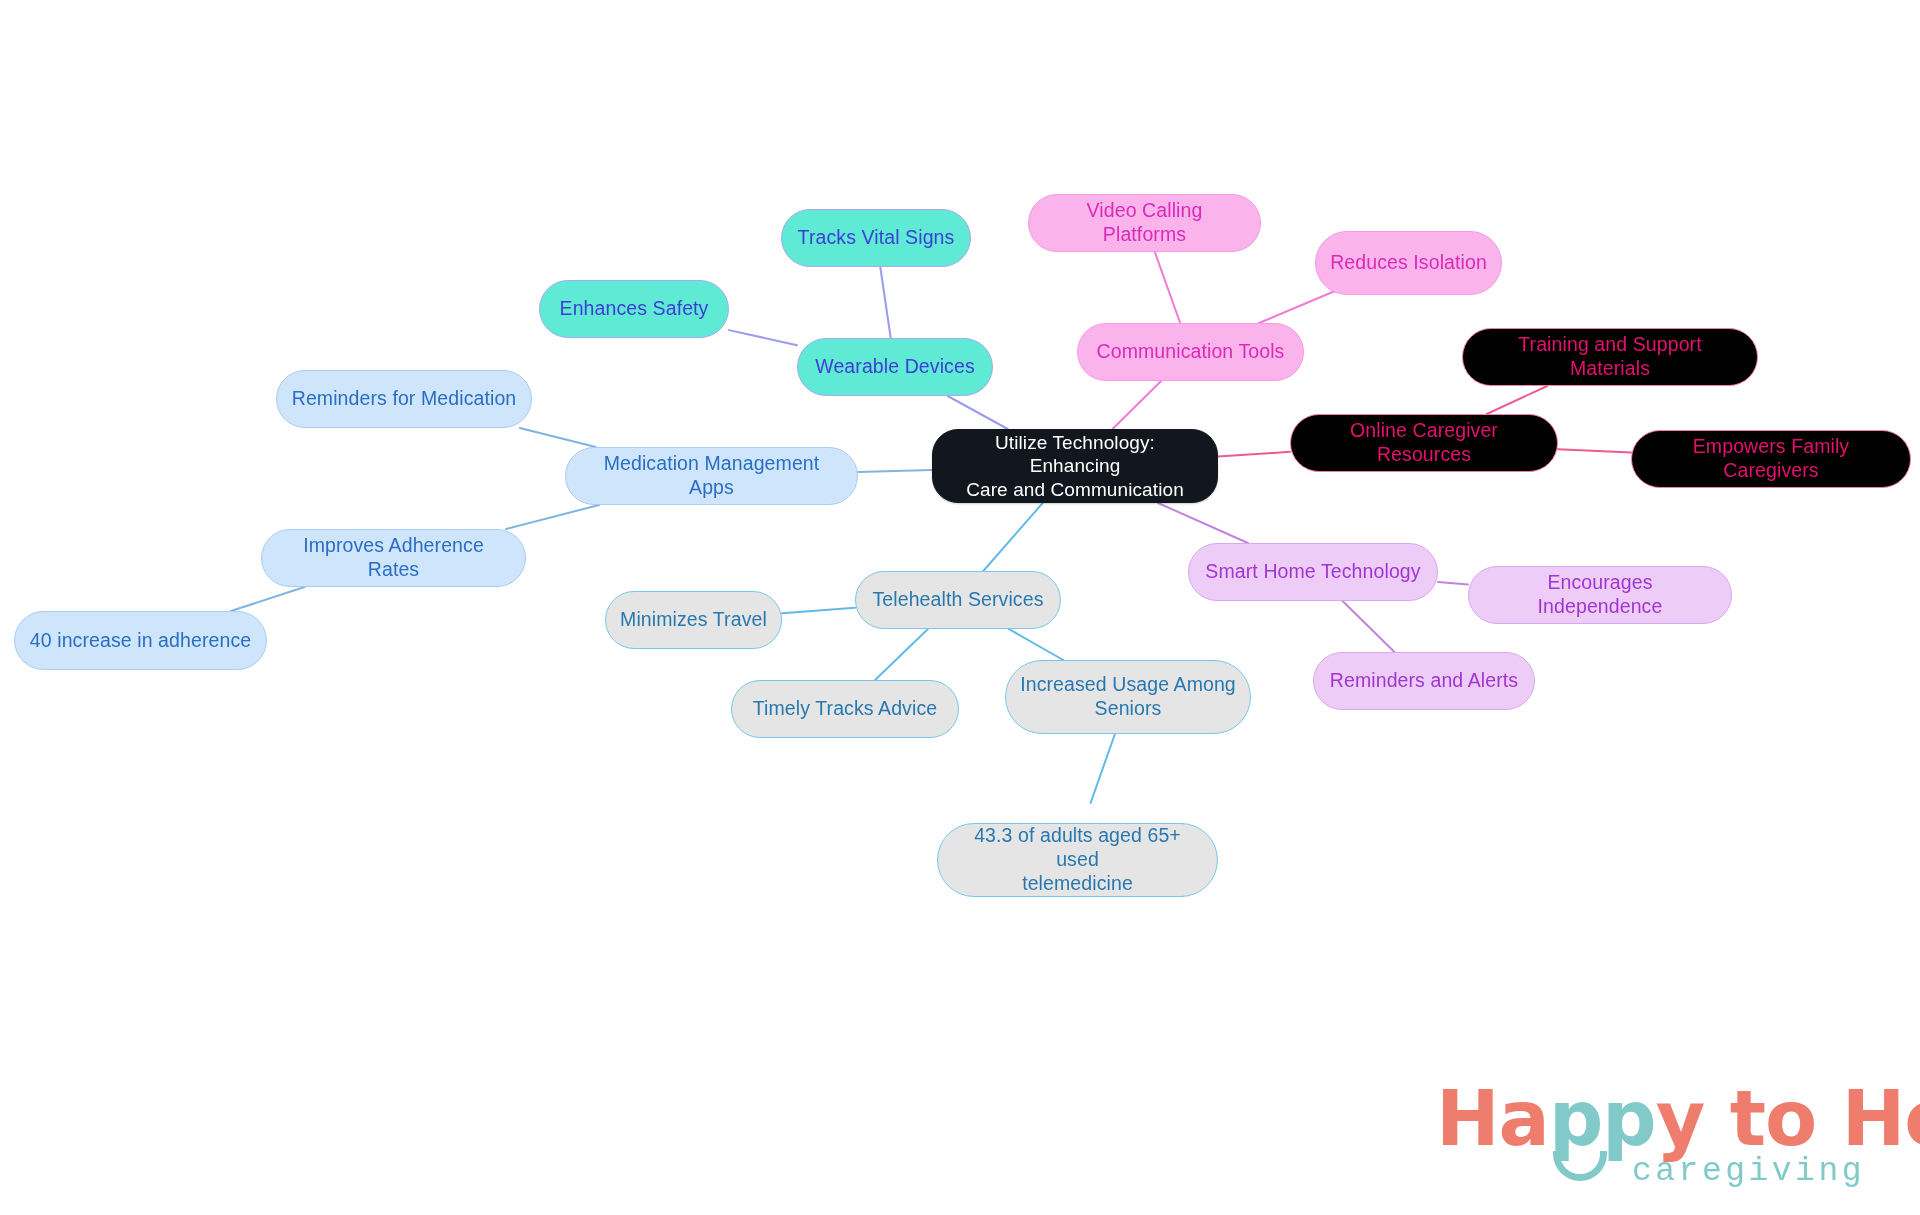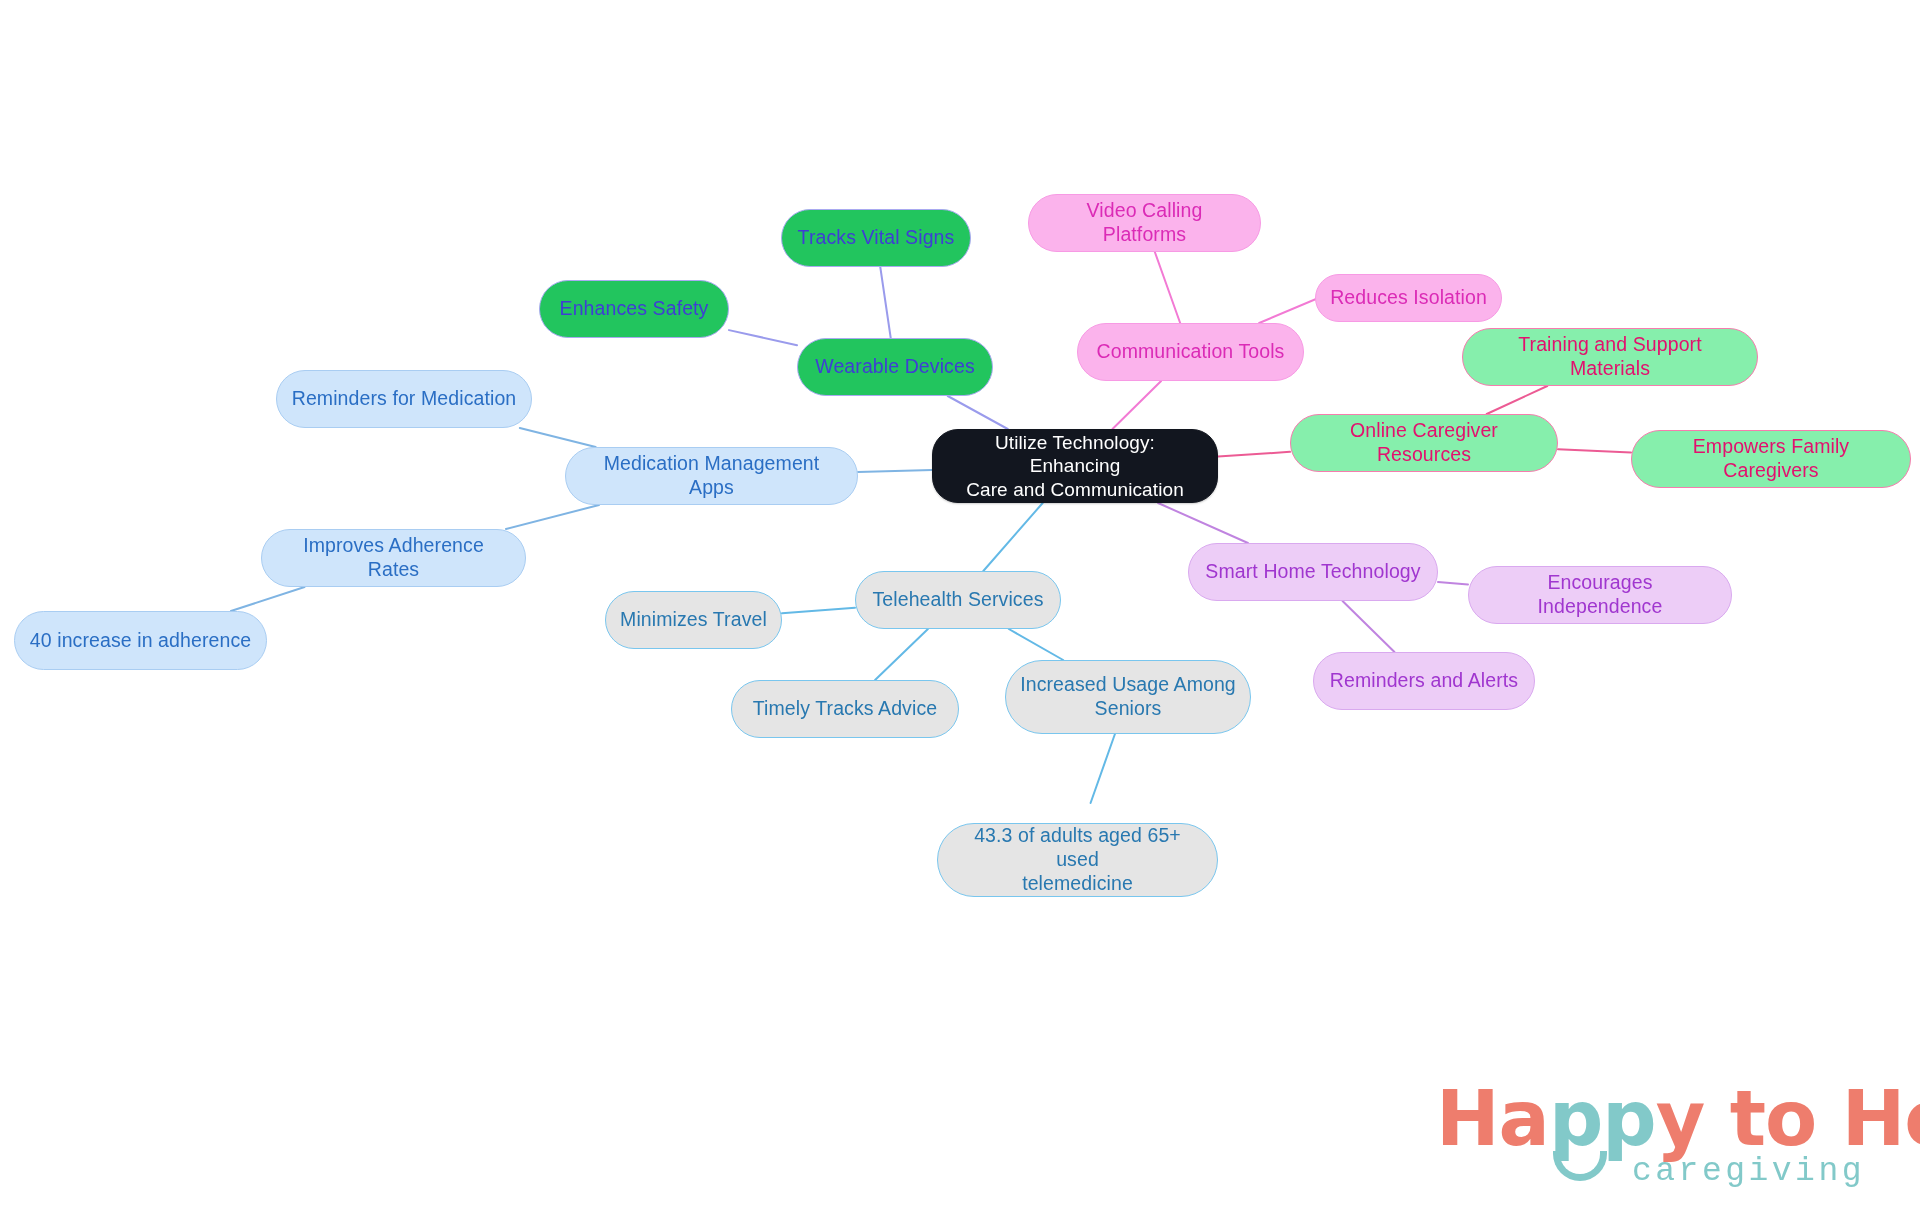--- a/index.html
+++ b/index.html
@@ -56,39 +56,39 @@
     color: #2a6ec4;
     font-size: 19.5px;
   }
   .node.skyblue {
     background: #e5e5e5;
     border-color: #79c6ee;
     color: #2878b0;
     font-size: 19.5px;
   }
   .node.periwinkle {
-    background: #22c55e;
+    background: #5eead4;
     border-color: #a9aaf0;
     color: #3f3ed4;
     font-size: 19.5px;
   }
   .node.lilac {
     background: #edcdf7;
     border-color: #d9a9ef;
     color: #a036cf;
     font-size: 19.5px;
   }
   .node.pinklight {
     background: #fbb3ec;
     border-color: #f79ae4;
     color: #db2bb6;
     font-size: 19.5px;
   }
   .node.pinkdeep {
-    background: #86efac;
+    background: #000000;
     border-color: #f67cae;
     color: #e3106e;
     font-size: 19.5px;
   }
   
   #logo {
     position: absolute;
     right: 24px;
     bottom: 22px;
     width: 460px;
@@ -171,21 +171,21 @@
       <div class="node periwinkle" style="left: 539px; top: 280px; width: 190px; height: 58px;"><span>Enhances Safety</span></div>
       <div class="node skyblue" style="left: 855px; top: 571px; width: 206px; height: 58px;"><span>Telehealth Services</span></div>
       <div class="node skyblue" style="left: 605px; top: 591px; width: 177px; height: 58px;"><span>Minimizes Travel</span></div>
       <div class="node skyblue" style="left: 731px; top: 680px; width: 228px; height: 58px;"><span>Timely Tracks Advice</span></div>
       <div class="node skyblue" style="left: 1005px; top: 660px; width: 246px; height: 74px;"><span>Increased Usage Among
 Seniors</span></div>
       <div class="node skyblue" style="left: 937px; top: 803px; width: 281px; height: 74px; margin-top: 20px;"><span>43.3 of adults aged 65+ used
 telemedicine</span></div>
       <div class="node pinklight" style="left: 1077px; top: 323px; width: 227px; height: 58px;"><span>Communication Tools</span></div>
       <div class="node pinklight" style="left: 1028px; top: 194px; width: 233px; height: 58px;"><span>Video Calling Platforms</span></div>
-      <div class="node pinklight" style="left: 1315px; top: 231px; width: 187px; height: 48px; margin-top: 43px;"><span>Reduces Isolation</span></div>
+      <div class="node pinklight" style="left: 1315px; top: 231px; width: 187px; height: 64px;"><span>Reduces Isolation</span></div>
       <div class="node pinkdeep" style="left: 1290px; top: 414px; width: 268px; height: 58px;"><span>Online Caregiver Resources</span></div>
       <div class="node pinkdeep" style="left: 1462px; top: 328px; width: 296px; height: 58px;"><span>Training and Support Materials</span></div>
       <div class="node pinkdeep" style="left: 1631px; top: 430px; width: 280px; height: 58px;"><span>Empowers Family Caregivers</span></div>
       <div class="node lilac" style="left: 1188px; top: 543px; width: 250px; height: 58px;"><span>Smart Home Technology</span></div>
       <div class="node lilac" style="left: 1468px; top: 566px; width: 264px; height: 58px;"><span>Encourages Independence</span></div>
       <div class="node lilac" style="left: 1313px; top: 652px; width: 222px; height: 58px;"><span>Reminders and Alerts</span></div>
     </div>
 
   <div id="logo">
     <div class="logo-main"><span>Ha</span><span class="teal">pp</span><span>y to Help</span></div>

